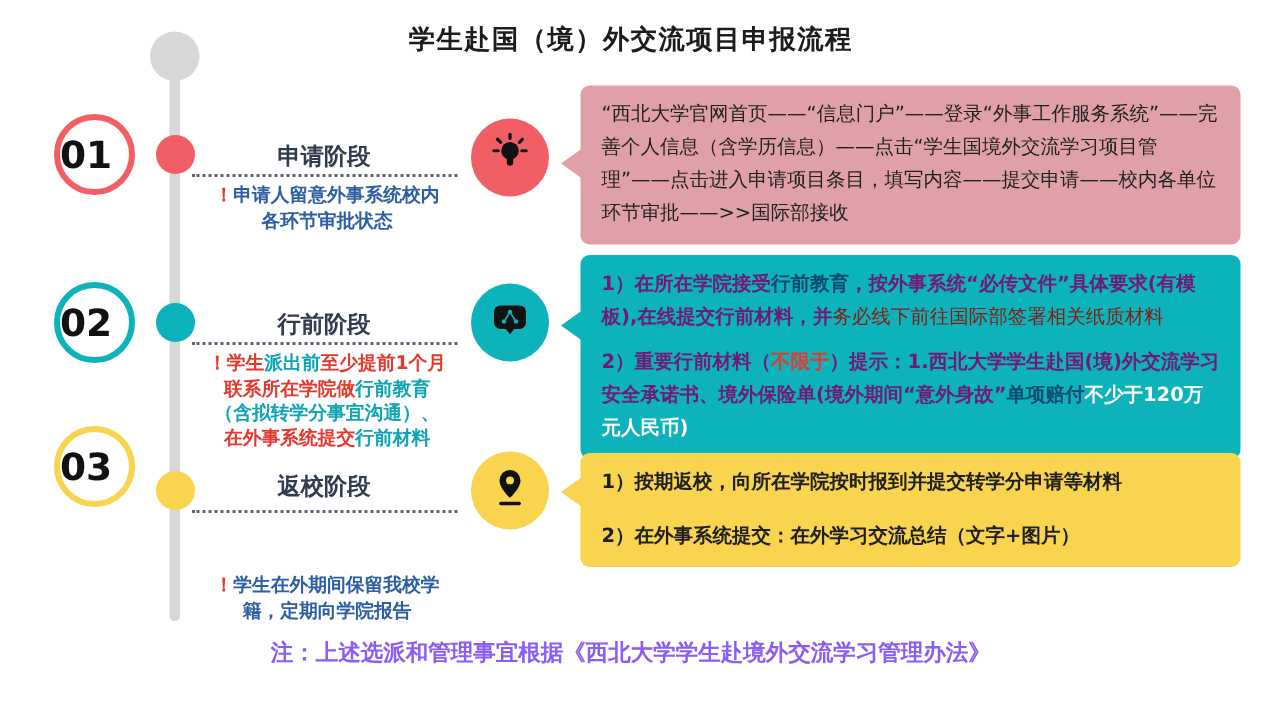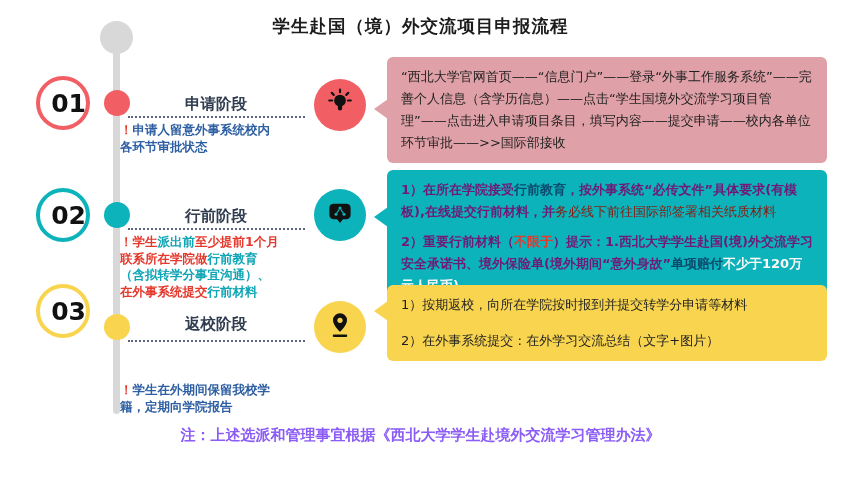--- a/index.html
+++ b/index.html
@@ -10,56 +10,56 @@
            font-size:17.5px; font-weight:bold; color:#1c1c1c; letter-spacing:1px; }
 
   
   .vline { position:absolute; left:113px; top:30px; width:7px; height:384px;
            background:#d8d8d8; border-radius:4px; }
   .gray-cap { position:absolute; left:100px; top:21px; width:33px; height:33px;
               border-radius:50%; background:#d8d8d8; }
 
   .num-circle { position:absolute; left:36px; width:54px; height:54px; border-radius:50%;
                 background:#fff; border:4px solid #000; display:flex; align-items:center;
-                justify-content:flex-end; font-size:25px; font-weight:bold; color:#111; }
+                justify-content:flex-start; font-size:25px; font-weight:bold; color:#111; }
   .num-1 { top:76px;  border-color:#f15f65; }
   .num-2 { top:188px; border-color:#0cb3bb; }
   .num-3 { top:284px; border-color:#f8d44f; }
 
   .dot { position:absolute; left:104px; width:26px; height:26px; border-radius:50%; }
   .dot-1 { top:90px;  background:#f15f65; }
   .dot-2 { top:202px; background:#0cb3bb; }
   .dot-3 { top:314px; background:#f8d44f; }
 
   .stage-label { position:absolute; left:140px; width:152px; text-align:center;
                  font-size:15.5px; font-weight:bold; color:#303c4f; }
   .lbl-1 { top:94px; } .lbl-2 { top:206px; } .lbl-3 { top:314px; }
 
   .dotline { position:absolute; left:128px; width:177px; border-top:2px dotted #5a6577; }
   .dl-1 { top:116px; } .dl-2 { top:228px; } .dl-3 { top:340px; }
 
-  .note { position:absolute; left:120px; width:196px; text-align:left;
+  .note { position:absolute; left:120px; width:196px; text-align:center;
           font-size:12.5px; font-weight:bold; line-height:16.5px; white-space:pre-line; }
   .note-1 { top:122px; } .note-2 { top:234px; } .note-3 { top:346px;margin-top:36px; }
 
   .icon-circle { position:absolute; left:314px; width:52px; height:52px; border-radius:50%;
                  display:flex; align-items:center; justify-content:center; }
   .ic-1 { top:79px;  background:#f15f65; }
   .ic-2 { top:189px; background:#0cb3bb; }
   .ic-3 { top:301px; background:#f8d44f; }
 
   .box { position:absolute; left:387px; width:440px; border-radius:6px;
          padding:9px 14px; font-size:13px; line-height:22px; }
   .box .tail { position:absolute; left:-13px; width:0; height:0;
                border-top:10px solid transparent; border-bottom:10px solid transparent; }
   .box-pink   { top:57px;  background:#dfa1a7; color:#1f1f1f; }
   .box-pink .tail   { top:42px; border-right:14px solid #dfa1a7; }
   .box-teal   { top:170px; background:#0cb3bb; color:#16293a; font-weight:bold; }
   .box-teal .tail   { top:37px; border-right:14px solid #0cb3bb; }
-  .box-yellow { top:285px; background:#f8d44f; color:#1f1f1f; }
+  .box-yellow { top:302px; background:#f8d44f; color:#1f1f1f;font-weight:bold; }
   .box-yellow .tail { top:16px; border-right:14px solid #f8d44f; }
   .box p + p { margin-top:8px; }
   .box-yellow p + p { margin-top:14px; }
 
   .footer { position:absolute; top:424px; left:0; width:841px; text-align:center;
             font-size:15px; font-weight:bold; color:#8b5cf6; line-height:23px;
             white-space:pre-line; }
 
   
   .seg-red      { color:#e5392d; }

